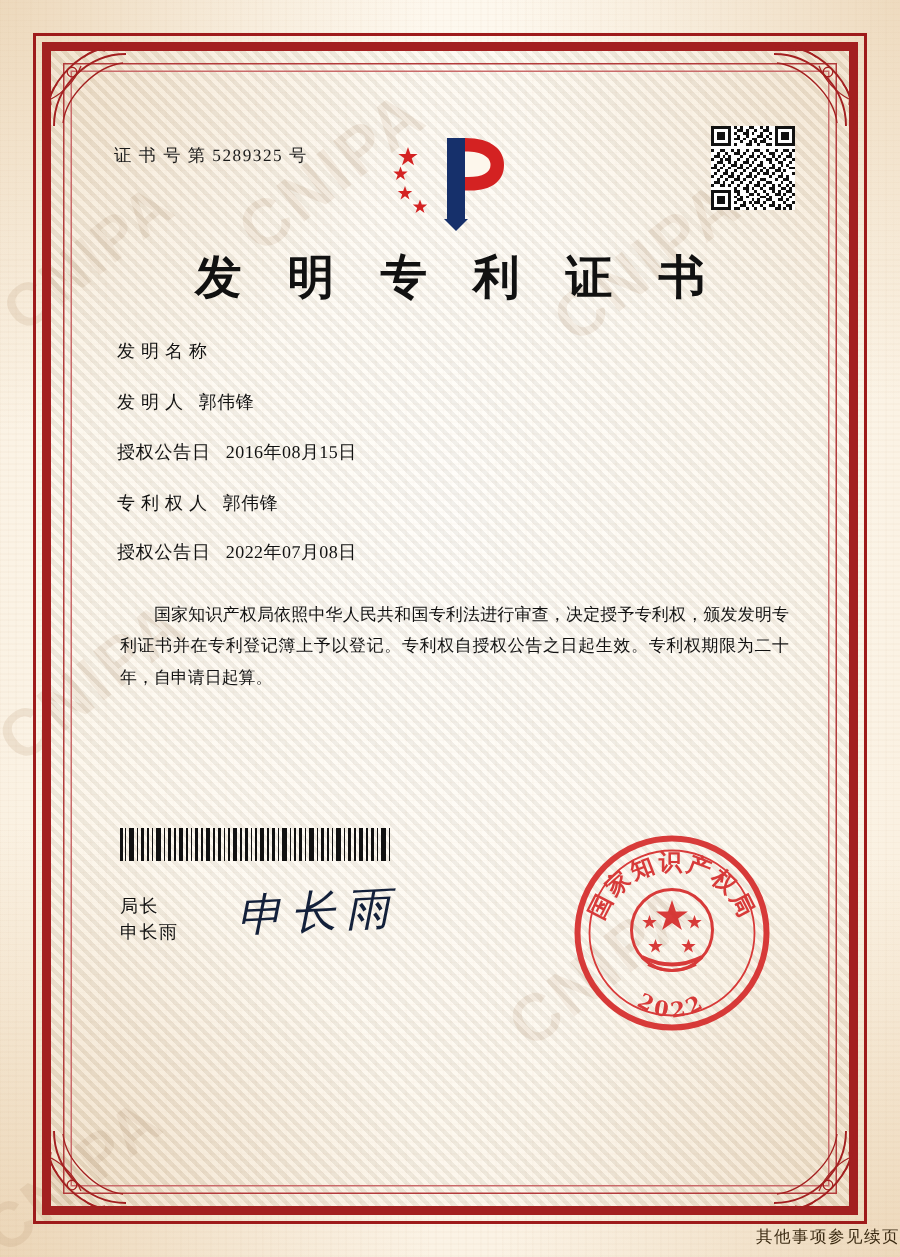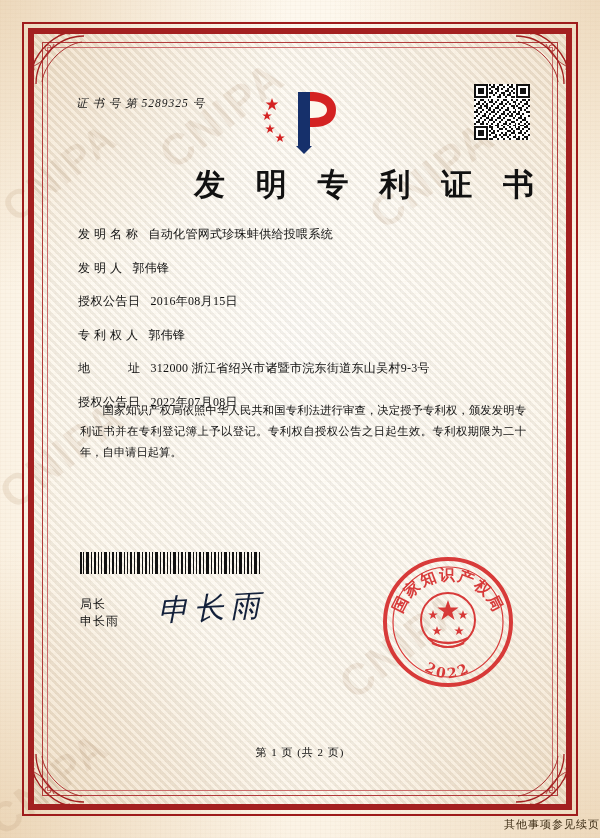--- a/index.html
+++ b/index.html
@@ -99,21 +99,20 @@
     right: 56px;
     bottom: 56px;
   }
   .cert-no {
     position: absolute;
     left: 20px;
     top: 40px;
     font-size: 11.5px;
     color: #1a1a1a;
     letter-spacing: 1px;
-    font-style: italic;
   }
   .qr {
     position: absolute;
     right: 14px;
     top: 28px;
     width: 56px;
     height: 56px;
   }
 
   .emblem {
@@ -123,21 +122,21 @@
     transform: translateX(-50%);
     width: 120px;
     height: 76px;
   }
 
   .title {
     position: absolute;
     left: 0;
     right: 0;
     top: 108px;
-    text-align: right;
+    text-align: center;
     font-size: 31px;
     letter-spacing: 10px;
     color: #111;
     font-weight: bold;
     font-family: "DejaVu Serif", serif;
     text-indent: 10px;
   }
 
   .fields {
     position: absolute;
@@ -566,43 +565,38 @@
         <path d="M56 66 L72 66 L64 74 Z" fill="#16306b"></path>
       </svg>
     </div>
 
     <div class="title">发 明 专 利 证 书</div>
 
     <div class="fields">
 
       <div class="field-row">
         <span class="field-label">发 明 名 称</span>
-        <span class="field-value">自动化管网式珍珠蚌供给投喂系统</span>
       </div>
 
       <div class="field-row">
         <span class="field-label">发 明 人</span>
         <span class="field-value">郭伟锋</span>
       </div>
 
 
       <div class="field-row">
         <span class="field-label">授权公告日</span>
         <span class="field-value">2016年08月15日</span>
       </div>
 
       <div class="field-row">
         <span class="field-label">专 利 权 人</span>
         <span class="field-value">郭伟锋</span>
       </div>
 
-      <div class="field-row">
-        <span class="field-label">地　　　址</span>
-        <span class="field-value">312000 浙江省绍兴市诸暨市浣东街道东山吴村9-3号</span>
-      </div>
 
       <div class="field-row two-col">
         <span class="field-label">授权公告日</span>
         <span class="field-value">2022年07月08日</span>
       </div>
 
     </div>
 
     <div class="para-block">
       <p class="para">国家知识产权局依照中华人民共和国专利法进行审查，决定授予专利权，颁发发明专利证书并在专利登记簿上予以登记。专利权自授权公告之日起生效。专利权期限为二十年，自申请日起算。</p>
@@ -696,18 +690,17 @@
           <text font-family="'DejaVu Serif', serif" font-size="15.5" font-weight="bold" fill="#d42222" letter-spacing="2">
             <textPath href="#sealTopArc" startOffset="50%" text-anchor="middle">国家知识产权局</textPath>
           </text>
           <text font-family="'DejaVu Serif', serif" font-size="14" font-weight="bold" fill="#d42222" letter-spacing="3">
             <textPath href="#sealBottomArc" startOffset="50%" text-anchor="middle">2022</textPath>
           </text>
         </g>
       </svg>
     </div>
 
-    <div class="page-num">第 1 页 (共 2 页)</div>
   </div>
 
   <div class="footer-note">其他事项参见续页</div>
 
 </div>
 
 </body></html>

